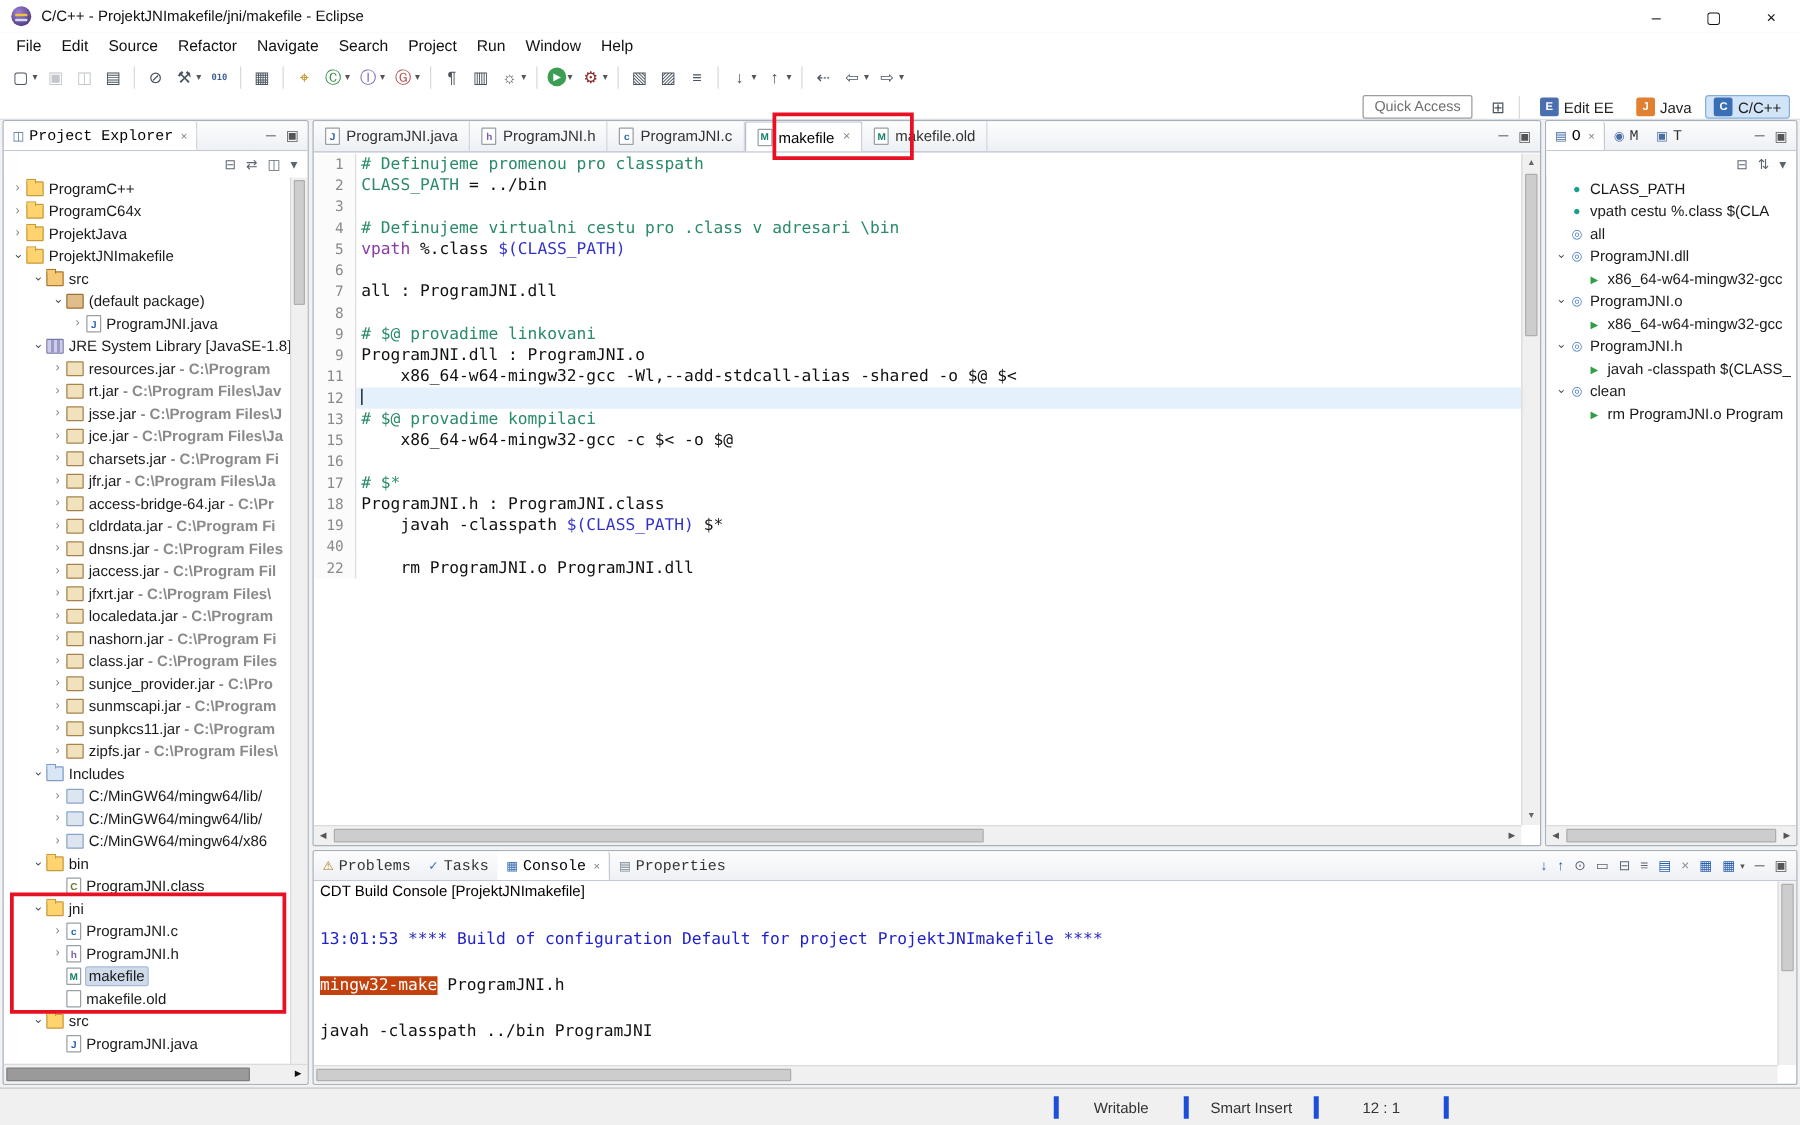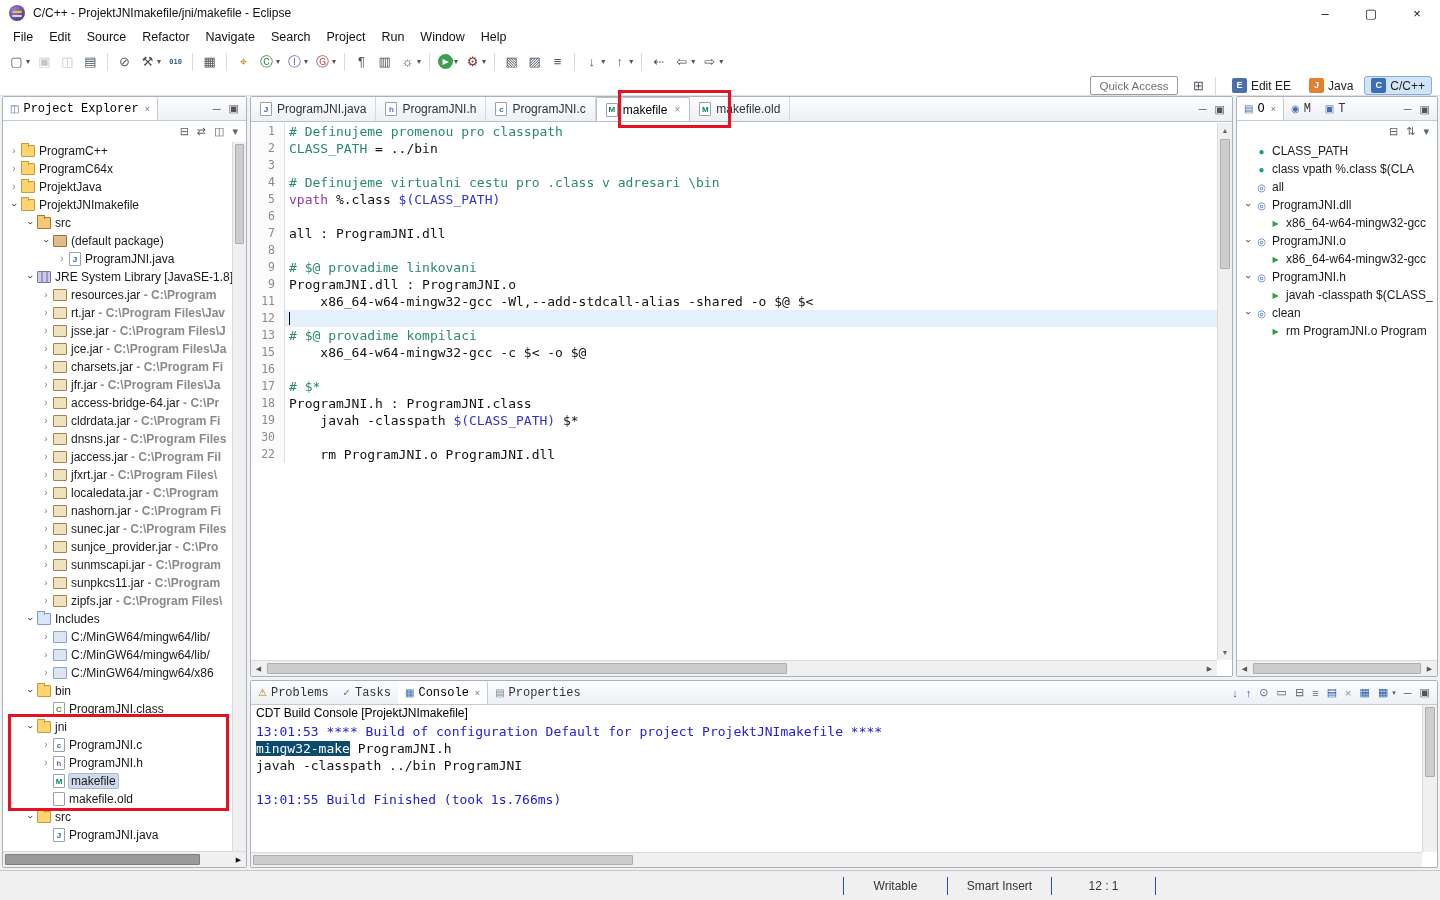--- a/index.html
+++ b/index.html
@@ -115,23 +115,23 @@
   .olabel{color:#1a1a1a;}
   .vtab-label{color:inherit;font-family:Liberation Mono, monospace;}
 
   
   .ci-problems{color:#b07818;}
   .ci-tasks{color:#3a6fb5;}
   .ci-console{color:#3a6fb5;}
   .ci-properties{color:#7a8894;}
   .console-desc{height:17px;font-size:12px;color:#000;padding:1px 5px;background:#fff;white-space:nowrap;}
   .cout{position:absolute;top:42px;bottom:15px;left:0;right:15px;font:13px/17px "DejaVu Sans Mono",monospace;padding-left:5px;overflow:hidden;}
-  .cline{height:17px;white-space:pre;color:#111;}
+  .cline{height:17px;white-space:pre;color:#111;margin-top:20px;}
   .cline.info{color:#2121cc;}
-  .cline .sel{background:#0c4a6e;color:#fff;}
+  .cline .sel{background:#c2410c;color:#fff;}
 
   
   .vscroll{position:absolute;width:15px;background:#f0f0f0;border-left:1px solid #dadada;}
   .sb-btn{position:absolute;left:0;width:100%;height:15px;font-size:7px;color:#666;text-align:center;line-height:15px;}
   .sb-up{top:0;} .sb-down{bottom:0;}
   .sb-thumb{position:absolute;left:2px;right:2px;background:#cdcdcd;border:1px solid #aeaeae;border-radius:1px;}
   .hscroll{position:absolute;height:16px;background:#f0f0f0;border-top:1px solid #dadada;}
   .hs-btn{position:absolute;top:0;height:100%;width:15px;font-size:7px;color:#555;text-align:center;line-height:15px;}
   .hs-left{left:0;} .hs-right{right:0;}
   .hs-thumb{position:absolute;top:2px;bottom:2px;background:#cdcdcd;border:1px solid #aeaeae;border-radius:1px;}
@@ -140,21 +140,21 @@
   .ed-hscroll{bottom:0;left:0;right:15px;}
   .exp-vscroll{top:45px;bottom:16px;right:0;width:14px;}
   .exp-hscroll{bottom:0;left:0;right:0;}
   .out-hscroll{bottom:0;left:0;right:0;}
   .con-vscroll{top:24px;bottom:15px;right:0;}
   .con-hscroll{bottom:0;left:0;right:15px;}
 
   
   .statusbar{position:absolute;left:0;top:870px;width:100%;height:30px;background:#f0f0f0;border-top:1px solid #c6c6c6;display:flex;align-items:center;font-size:12px;color:#333;}
   .sb-spacer{width:843px;flex:none;}
-  .sb-cell{width:104px;text-align:center;border-left:1px solid #1d4ed8;height:18px;line-height:18px;flex:none;}
+  .sb-cell{width:104px;text-align:center;border-left:4px solid #1d4ed8;height:18px;line-height:18px;flex:none;}
   .sb-cell.end{width:285px;}
 
   
   .red-rect{position:absolute;border:3px solid #e81123;z-index:99;pointer-events:none;}
   #rr1{left:618px;top:90px;width:113px;height:38px;}
   #rr2{left:8px;top:714px;width:221px;height:97px;}
 </style>
 </head>
 <body>
 
@@ -435,21 +435,21 @@
         </div>
         <div class="trow" style="padding-left: 36px;">
           <span class="arrow c">›</span>
           <span class="ticon jar"></span>
           <span class="tlabel">nashorn.jar</span>
           <span class="tsuffix"> - C:\Program Fi</span>
         </div>
         <div class="trow" style="padding-left: 36px;">
           <span class="arrow c">›</span>
           <span class="ticon jar"></span>
-          <span class="tlabel">sunec.jar</span>
+          <span class="tlabel">class.jar</span>
           <span class="tsuffix"> - C:\Program Files</span>
         </div>
         <div class="trow" style="padding-left: 36px;">
           <span class="arrow c">›</span>
           <span class="ticon jar"></span>
           <span class="tlabel">sunjce_provider.jar</span>
           <span class="tsuffix"> - C:\Pro</span>
         </div>
         <div class="trow" style="padding-left: 36px;">
           <span class="arrow c">›</span>
@@ -639,21 +639,21 @@
         </div>
         <div class="eline">
           <span class="lnum">18</span>
           <span class="lcode"><span class="tok-df">ProgramJNI.h : ProgramJNI.class</span></span>
         </div>
         <div class="eline">
           <span class="lnum">19</span>
           <span class="lcode"><span class="tok-df">    javah -classpath </span><span class="tok-vr">$(CLASS_PATH)</span><span class="tok-df"> $*</span></span>
         </div>
         <div class="eline">
-          <span class="lnum">30</span>
+          <span class="lnum">40</span>
           <span class="lcode"></span>
         </div>
         <div class="eline">
           <span class="lnum">22</span>
           <span class="lcode"><span class="tok-df">    rm ProgramJNI.o ProgramJNI.dll</span></span>
         </div>
       </div>
     <div class="vscroll ed-vscroll">
       <div class="sb-btn sb-up">▲</div>
       <div class="sb-thumb" style="top:16px;height:130px;"></div>
@@ -693,21 +693,21 @@
       </div>
     <div class="otree">
         <div class="orow" style="padding-left: 4px;">
           <span class="arrow n"></span>
           <span class="oicon o-macro">●</span>
           <span class="olabel">CLASS_PATH</span>
         </div>
         <div class="orow" style="padding-left: 4px;">
           <span class="arrow n"></span>
           <span class="oicon o-macro">●</span>
-          <span class="olabel">class vpath %.class $(CLA</span>
+          <span class="olabel">vpath cestu %.class $(CLA</span>
         </div>
         <div class="orow" style="padding-left: 4px;">
           <span class="arrow n"></span>
           <span class="oicon o-target">◎</span>
           <span class="olabel">all</span>
         </div>
         <div class="orow" style="padding-left: 4px;">
           <span class="arrow e">›</span>
           <span class="oicon o-target">◎</span>
           <span class="olabel">ProgramJNI.dll</span>

